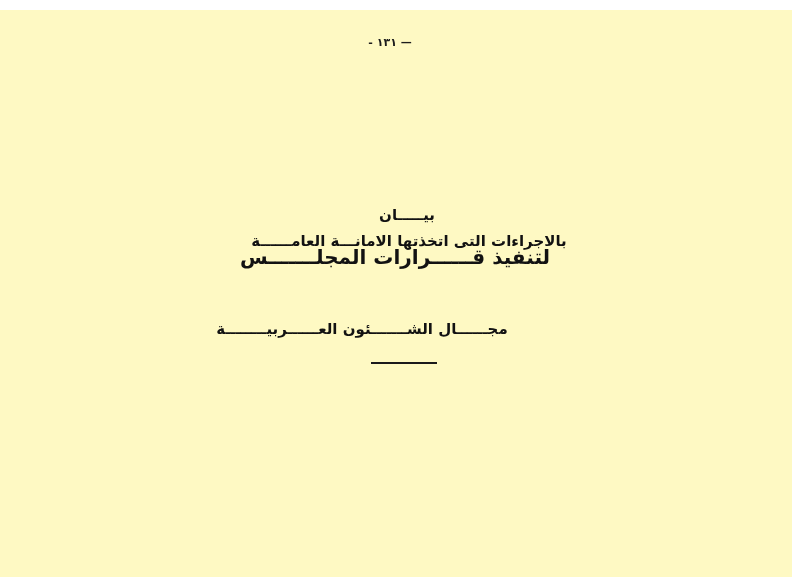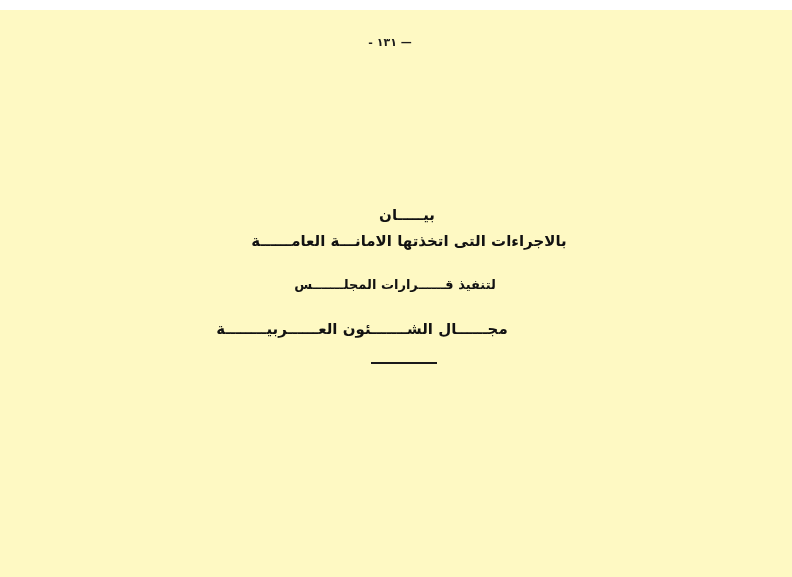--- a/index.html
+++ b/index.html
@@ -39,21 +39,21 @@
     width: 792px;
     text-align: center;
     direction: rtl;
     unicode-bidi: isolate;
     font-weight: bold;
     white-space: nowrap;
     color: #121212;
   }
   .line-1 { top: 196px; font-size: 15px; transform: translateX(11px); }
   .line-2 { top: 222px; font-size: 15px; transform: translateX(13px); }
-  .line-3 { top: 267px; font-size: 13px; transform: translateX(-1px); }
+  .line-3 { top: 235px; font-size: 20px; transform: translateX(-1px); }
   .line-4 { top: 284px; font-size: 15px; transform: translateX(1px); }
   .line-5 { top: 310px; font-size: 15px; transform: translateX(-34px); }
   .divider-rule {
     position: absolute;
     top: 352px;
     left: 371px;
     width: 66px;
     height: 2px;
     background: #1a1a1a;
   }

